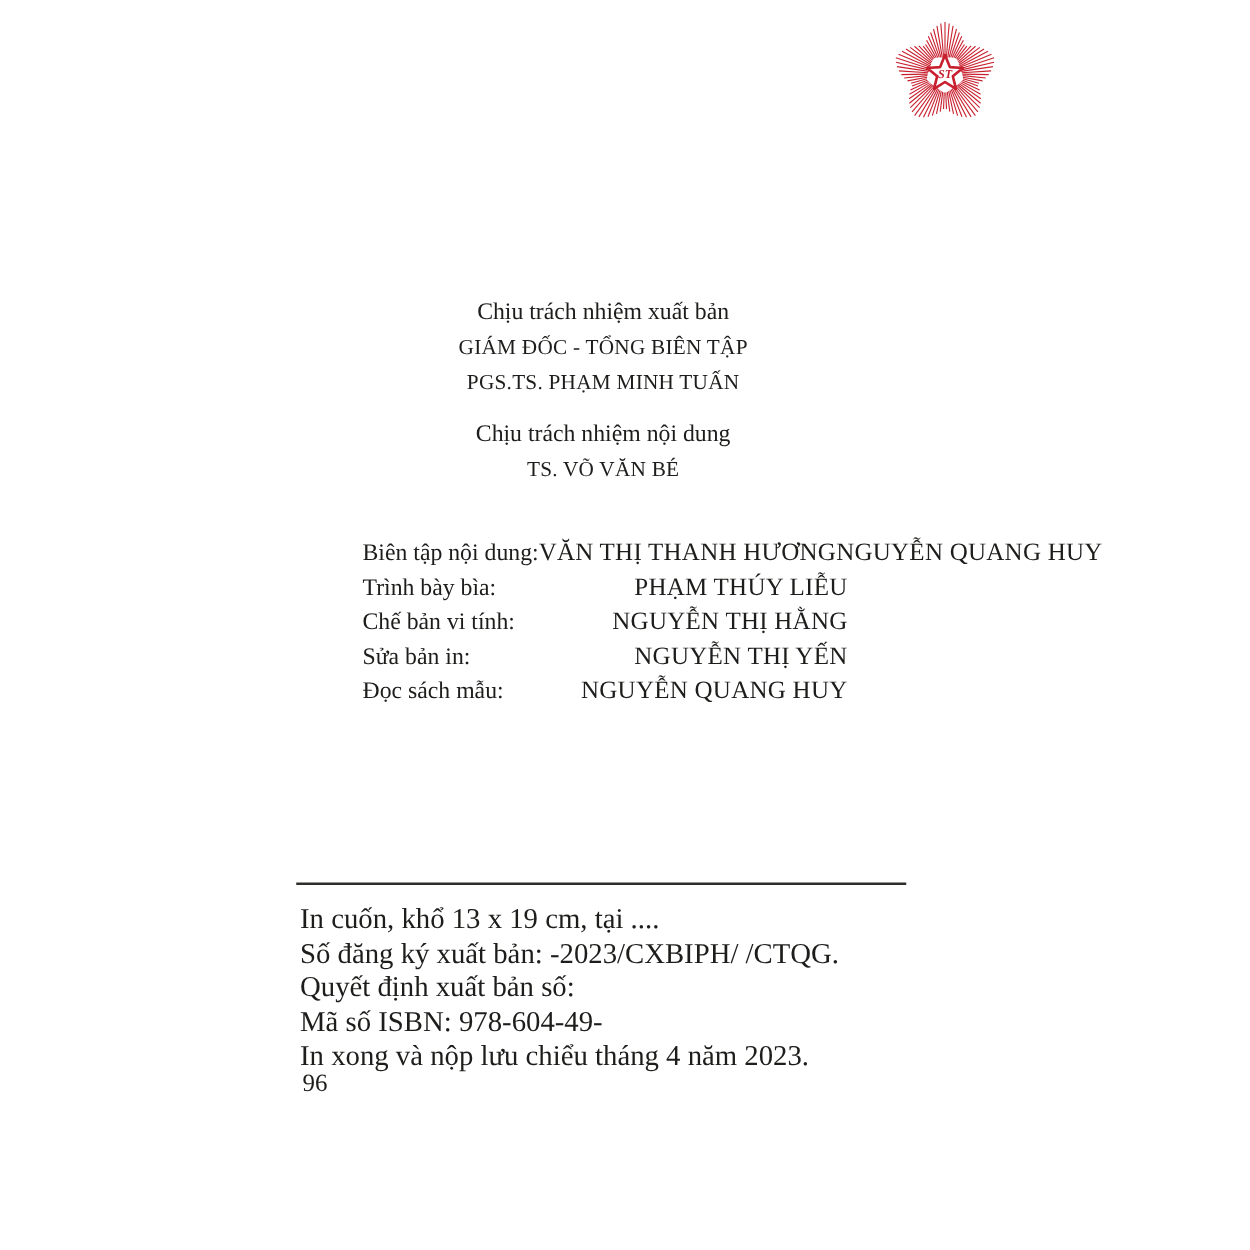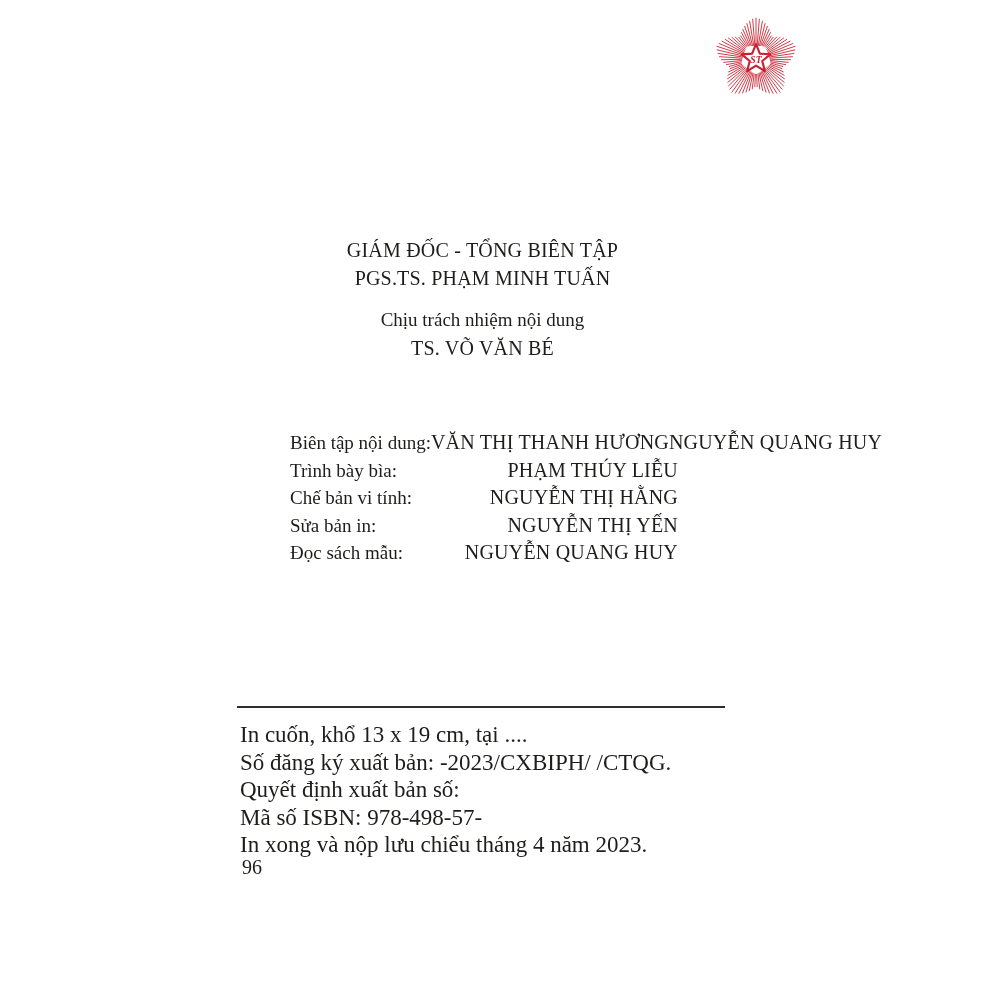--- a/index.html
+++ b/index.html
@@ -21,21 +21,21 @@
   }
 
   
   .center-block{
     position:absolute;left:240px;top:236px;width:485px;
     text-align:center;
   }
   .section{line-height:28px;}
   .section + .section{margin-top:14px;}
   .section-heading{font-size:19px;}
-  .section-line{font-size:20px;letter-spacing:0.2px;}
+  .section-line{font-size:17px;letter-spacing:0.2px;}
 
   
   .credits{
     position:absolute;left:290px;top:429px;width:388px;
     font-size:19px;line-height:27.6px;
   }
   .credit-row{display:flex;justify-content:space-between;align-items:flex-end;}
   .credit-label{text-align:left;white-space:nowrap;}
   .credit-names{display:flex;flex-direction:row;align-items:flex-end;text-align:right;}
   .credit-name{font-size:20px;white-space:nowrap;letter-spacing:0.2px;}
@@ -139,20 +139,21 @@
         <line x1="38.00" y1="39.20" x2="22.27" y2="25.03" stroke="#c8202f" stroke-width="1"></line>
         <line x1="38.66" y1="37.92" x2="26.23" y2="24.69" stroke="#c8202f" stroke-width="1"></line>
         <line x1="39.44" y1="36.68" x2="30.12" y2="24.92" stroke="#c8202f" stroke-width="1"></line>
       </g>
     <polygon points="50,33 54.41,43.93 66.17,44.75 57.13,52.32 59.99,63.75 50,57.5 40.01,63.75 42.87,52.32 33.83,44.75 45.59,43.93" fill="#ffffff" stroke="#c8202f" stroke-width="2.4" stroke-linejoin="round"></polygon>
     <text x="50" y="54" text-anchor="middle" font-size="11" fill="#c8202f">ST</text>
   </svg>
 
   <div class="center-block">
     <div class="section">
+      <div class="section-heading">Chịu trách nhiệm xuất bản</div>
       <div class="section-line">GIÁM ĐỐC - TỔNG BIÊN TẬP</div>
       <div class="section-line">PGS.TS. PHẠM MINH TUẤN</div>
     </div>
     <div class="section">
       <div class="section-heading">Chịu trách nhiệm nội dung</div>
       <div class="section-line">TS. VÕ VĂN BÉ</div>
     </div>
   </div>
 
   <div class="credits">
@@ -188,19 +189,19 @@
       </span>
     </div>
   </div>
 
   <div class="rule"></div>
 
   <div class="print-info">
     <div>In cuốn, khổ 13 x 19 cm, tại ....</div>
     <div>Số đăng ký xuất bản: -2023/CXBIPH/ /CTQG.</div>
     <div>Quyết định xuất bản số:</div>
-    <div>Mã số ISBN: 978-498-57-</div>
+    <div>Mã số ISBN: 978-604-49-</div>
     <div>In xong và nộp lưu chiểu tháng 4 năm 2023.</div>
   </div>
 
   <div class="page-number">96</div>
 
 </div>
 
 </body></html>

